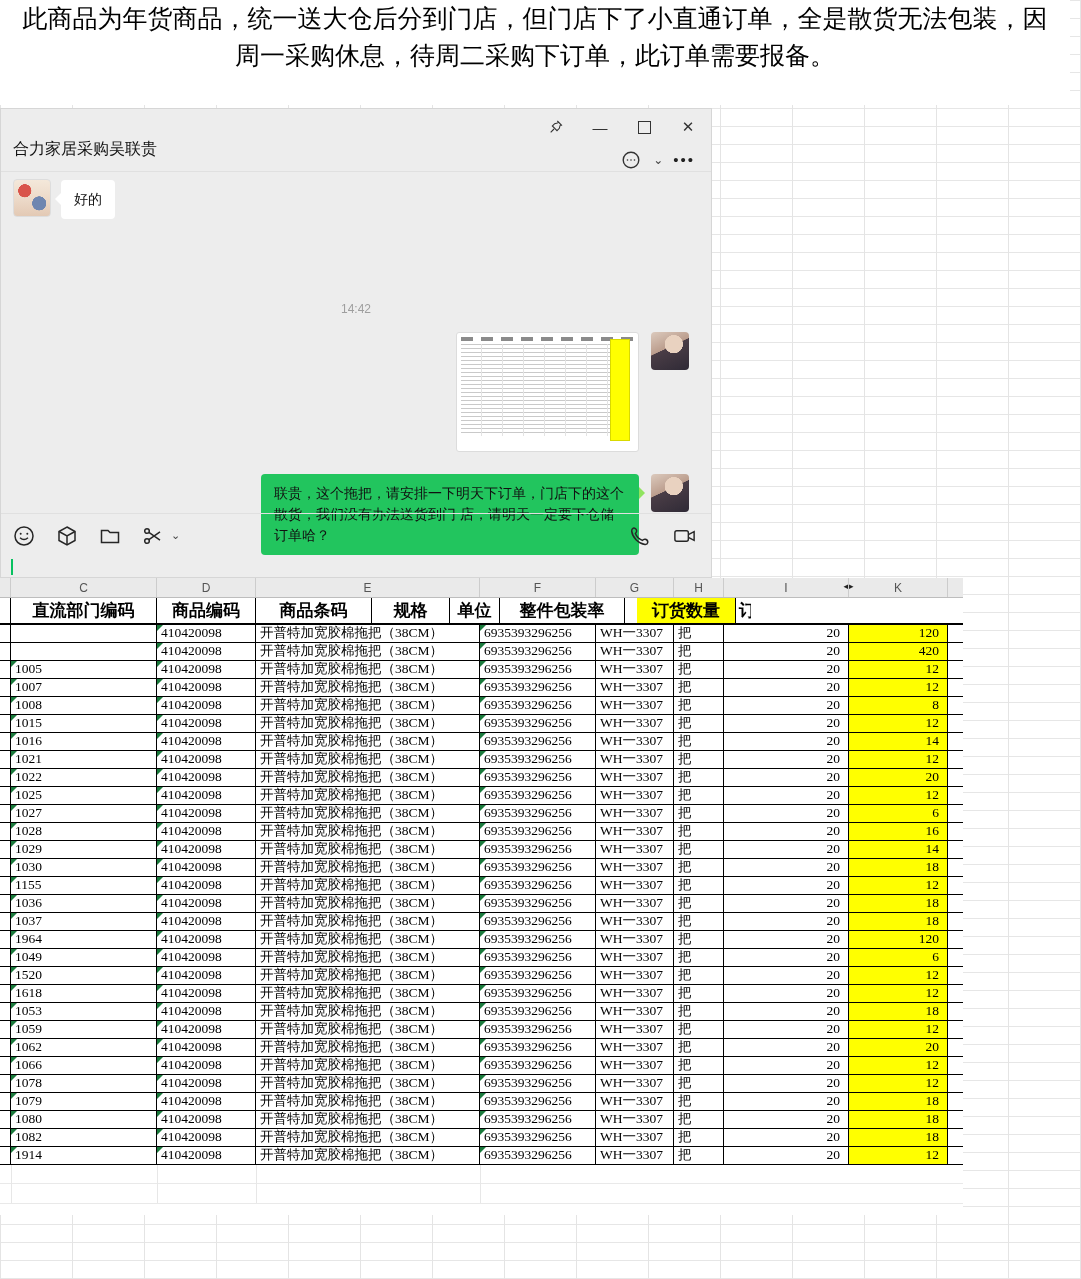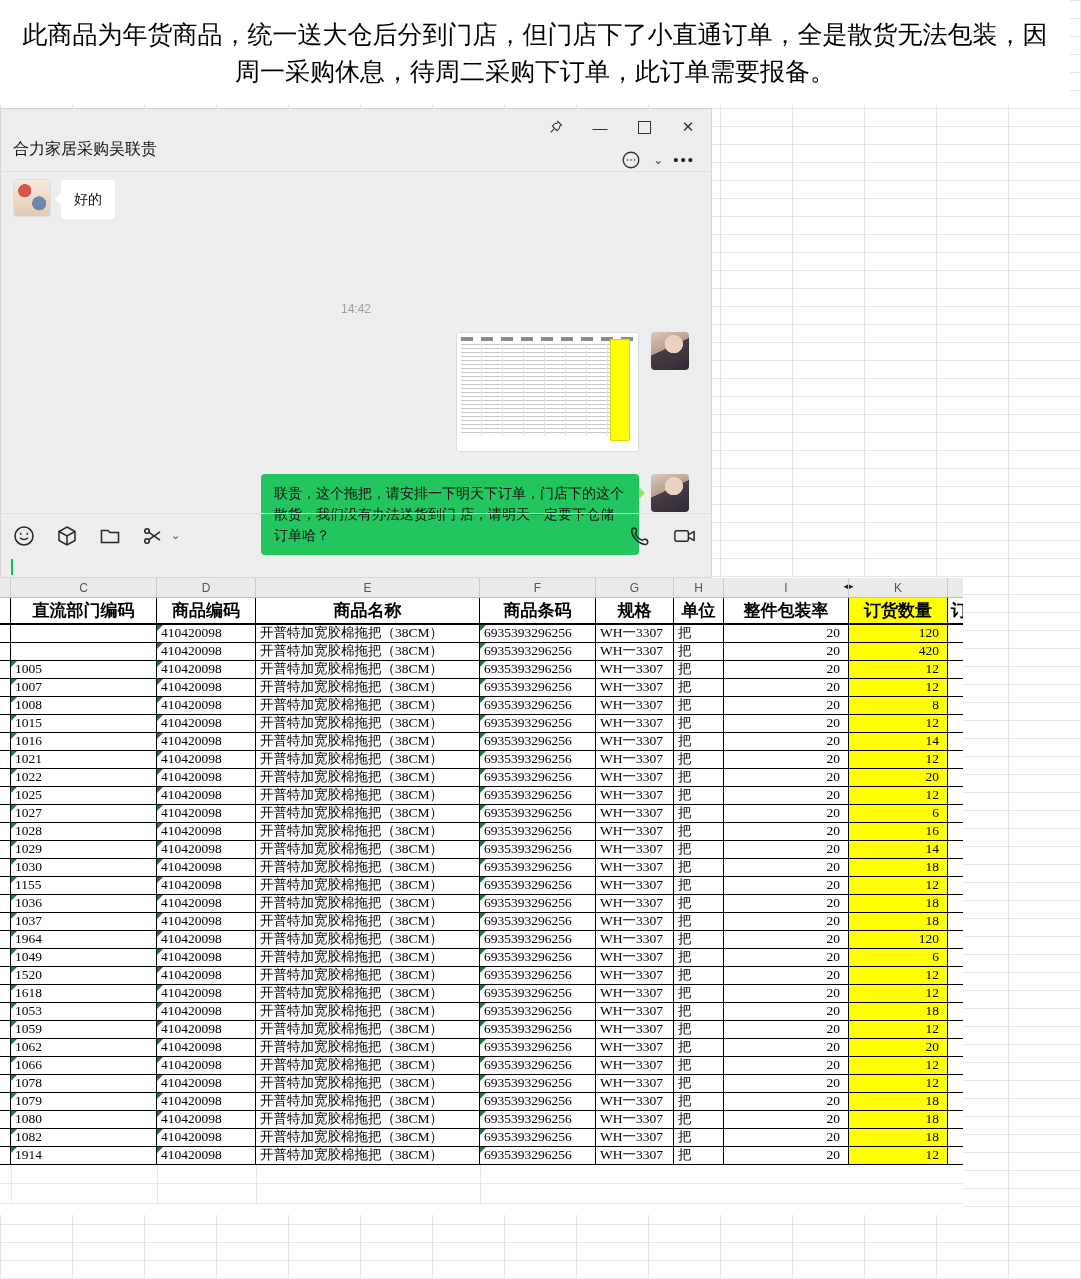--- a/index.html
+++ b/index.html
@@ -12,21 +12,21 @@
   .grid-bg{
     position:absolute;inset:0;z-index:0;background-color:#fff;
     background-image:
       linear-gradient(to right,#e4e4e4 1px,transparent 1px),
       linear-gradient(to bottom,#e6e6e6 1px,transparent 1px);
     background-size:72px 18px;
   }
   
   .banner{
     position:absolute;left:0;top:0;width:1070px;height:105px;z-index:3;
-    background:#fff;display:flex;align-items:center;justify-content:center;
+    background:#fff;display:flex;justify-content:center;
     font-family:"Liberation Serif","DejaVu Serif",serif;
     font-size:25px;line-height:37px;color:#000;text-align:center;
     padding:0 22px;box-sizing:border-box;
   }
   
   .wechat{
     position:absolute;left:0;top:108px;width:712px;height:470px;z-index:3;
     background:#ededed;border:1px solid #d6d6d6;box-sizing:border-box;
   }
   .wc-titlebar{position:absolute;left:0;top:0;right:0;height:62px;border-bottom:1px solid #e0e0e0;}
@@ -246,26 +246,25 @@
       <div class="lcell" style="width:50px">H</div>
       <div class="lcell" style="width:125px">I</div>
       <div class="lcell" style="width:99px">K</div>
       <div class="lcell" style="width:15px;border-right:none;"></div>
       <div class="hiddencol">◂▸</div>
     </div>
   <div class="hdr" id="header-row">
       <div class="hcell " style="width:11px;"></div>
       <div class="hcell " style="width:146px;">直流部门编码</div>
       <div class="hcell " style="width:99px;">商品编码</div>
-      <div class="hcell " style="width:224px;">商品名称</div>
       <div class="hcell " style="width:116px;">商品条码</div>
       <div class="hcell " style="width:78px;">规格</div>
       <div class="hcell " style="width:50px;">单位</div>
       <div class="hcell " style="width:125px;">整件包装率</div>
-      <div class="hcell yellow" style="width:99px;">订货数量</div>
+      <div class="hcell yellow" style="width:99px;margin-left:12px;">订货数量</div>
       <div class="hcell " style="width:15px;border-right:none;justify-content:flex-start;padding-left:3px;">订</div>
     </div>
   <div id="table-body">
   <div class="trow">
     <div class="tcell" style="width:11px;padding:0;"></div>
     <div class="tcell" style="width:146px"></div>
     <div class="tcell tri" style="width:99px">410420098</div>
     <div class="tcell" style="width:224px">开普特加宽胶棉拖把（38CM）</div>
     <div class="tcell tri" style="width:116px">6935393296256</div>
     <div class="tcell" style="width:78px">WH一3307</div>

